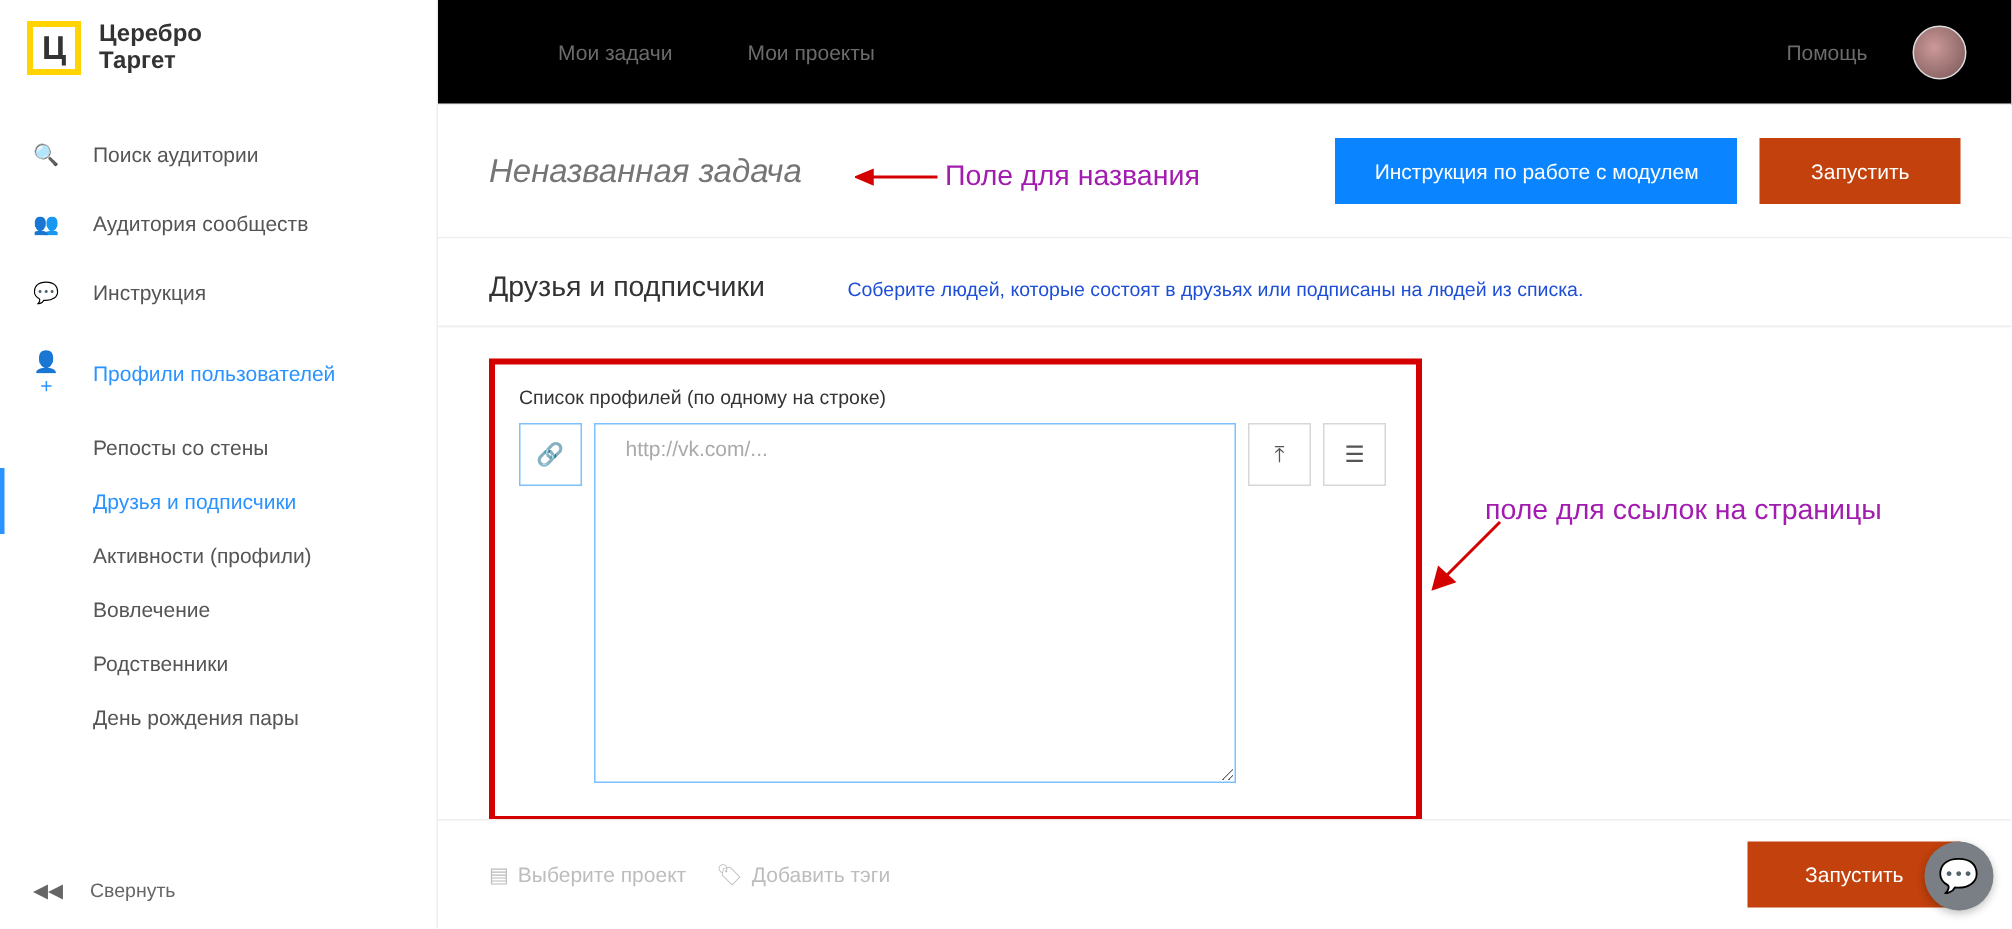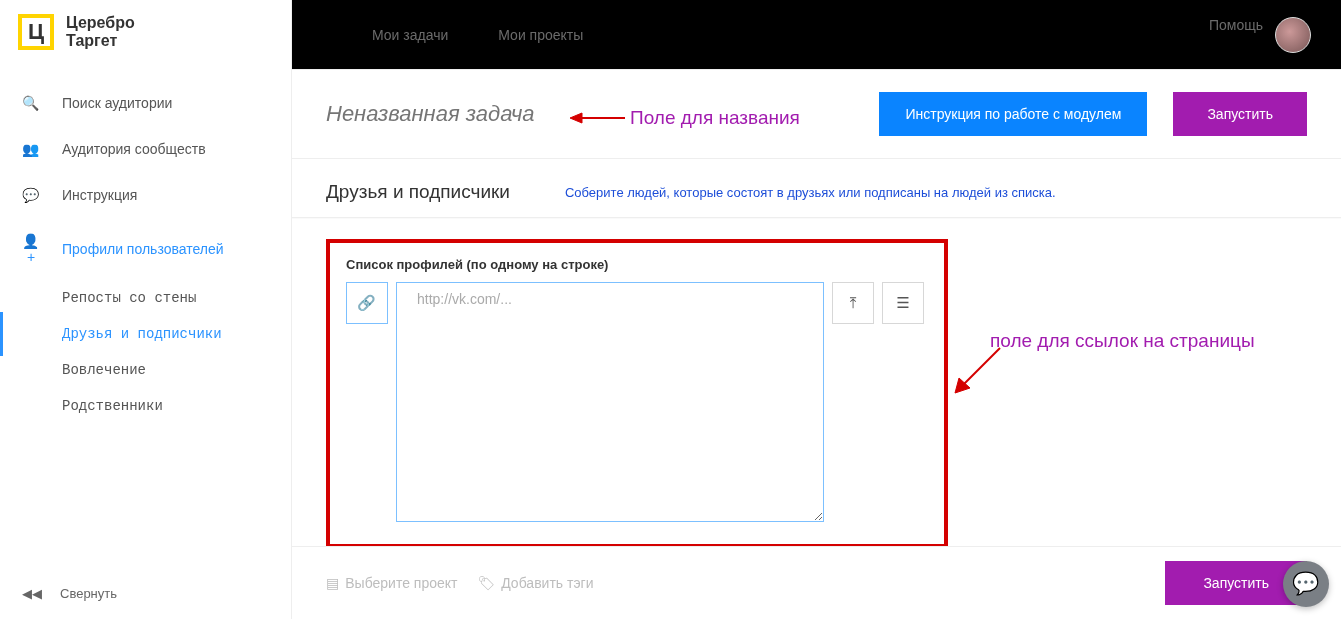--- a/index.html
+++ b/index.html
@@ -9,48 +9,48 @@
 .logo-wrap { display: flex; align-items: center; padding: 14px 18px 20px 18px; gap: 12px; }
 .logo-sq { width: 36px; height: 36px; border: 4px solid #ffd400; display: flex; align-items: center; justify-content: center; font-weight: 900; font-size: 22px; }
 .logo-text { font-weight: 700; font-size: 16px; line-height: 1.1; }
 
 .nav { padding-top: 10px; }
 .nav-item { display: flex; align-items: center; padding: 15px 22px; color: #555; cursor: pointer; gap: 22px; font-size: 14px; }
 .nav-item.active { color: #2b93ff; }
 .nav-item .nav-icon { width: 18px; text-align: center; font-size: 14px; color: #666; }
 .nav-item.active .nav-icon { color: #2b93ff; }
 
-.sub-nav { padding-left: 62px; font-family: Liberation Mono, monospace; }
+.sub-nav { padding-left: 62px; }
 .sub-item { padding: 10px 0; color: #555; cursor: pointer; font-size: 14px; }
 .sub-item.active { color: #2b93ff; position: relative; }
 .sub-item.active::before { content: ""; position: absolute; left: -62px; top: -4px; bottom: -4px; width: 3px; background: #2b93ff; }
 
 .collapse-row { position: absolute; bottom: 10px; left: 0; right: 0; display: flex; align-items: center; gap: 18px; padding: 8px 22px; color: #666; cursor: pointer; font-size: 13px; }
 
 .topbar { position: absolute; left: 292px; right: 0; top: 0; height: 70px; display: flex; align-items: center; padding: 0 30px; border-bottom: 1px solid #eee; background: #000000; }
 .tabs { display: flex; gap: 50px; margin-left: 50px; }
 .tab { color: #6b6b6b; cursor: pointer; font-size: 14px; }
-.top-right { margin-left: auto; display: flex; align-items: flex-start; gap: 12px; }
+.top-right { margin-left: auto; display: flex; align-items: center; gap: 30px; }
 .help { color: #6b6b6b; cursor: pointer; }
 .avatar { width: 36px; height: 36px; border-radius: 50%; background: radial-gradient(circle at 40% 40%, #c99, #755); border: 1px solid #ddd; }
 
 .content { position: absolute; left: 292px; right: 0; top: 70px; bottom: 0; background: #fafafa; }
-.titlebar { display: flex; padding: 22px 34px; background: #fff; border-bottom: 1px solid #eee; gap: 26px; }
+.titlebar { display: flex; padding: 22px 34px; background: #fff; border-bottom: 1px solid #eee; gap: 15px; }
 .task-title { font-style: italic; color: #9a9a9a; font-size: 22px; border: none; outline: none; background: transparent; width: 250px; }
 .btn-secondary { background: #0a84ff; color: #fff; padding: 14px 26px; font-size: 14px; cursor: pointer; border: none; }
-.btn-primary { background: #a21caf; color: #fff; padding: 14px 34px; font-size: 14px; cursor: pointer; border: none; }
+.btn-primary { background: #c2410c; color: #fff; padding: 14px 34px; font-size: 14px; cursor: pointer; border: none; }
 .titlebar .spacer { flex: 1; }
 
 .section-header { display: flex; align-items: center; padding: 22px 34px 14px 34px; background: #fff; border-bottom: 1px solid #eee; gap: 55px; }
 .section-title { font-size: 19px; font-weight: 400; color: #333; }
 .section-desc { font-size: 13px; color: #1d4ed8; }
 
 .form-area { padding: 20px 34px; background: #fff; margin-top: 1px; position: relative; }
 .red-box { border: 4px solid #d40000; padding: 14px 20px 22px 16px; width: 622px; position: relative; }
-.field-label { font-weight: 700; font-size: 13px; margin-bottom: 10px; }
+.field-label { font-weight: 400; font-size: 13px; margin-bottom: 10px; }
 .input-row { display: flex; gap: 8px; align-items: flex-start; }
 .icon-btn { width: 42px; height: 42px; border: 1px solid #d7d7d7; background: #fff; display: flex; align-items: center; justify-content: center; cursor: pointer; font-size: 15px; color: #555; }
 .icon-btn.link { border-color: #7cc0ff; color: #2b93ff; }
 .big-textarea { flex: 1; height: 240px; border: 1px solid #7cc0ff; padding: 8px 20px; font-family: inherit; font-size: 14px; resize: both; outline: none; color: #333; max-width: 450px; }
 .big-textarea::placeholder { color: #aaa; }
 
 .footer { position: absolute; left: 0; right: 0; bottom: 0; display: flex; align-items: center; padding: 14px 34px; background: #fff; border-top: 1px solid #eee; gap: 20px; }
 .footer .meta { color: #bdbdbd; font-size: 14px; display: flex; align-items: center; gap: 6px; cursor: pointer; }
 .footer .spacer { flex: 1; }
 .footer .btn-primary { padding: 14px 38px; }
@@ -84,22 +84,24 @@
       <span class="nav-icon">💬</span>
       <span>Инструкция</span>
     </div>
     <div class="nav-item active">
       <span class="nav-icon">👤+</span>
       <span>Профили пользователей</span>
     </div>
     <div class="sub-nav">
       <div class="sub-item">Репосты со стены</div>
       <div class="sub-item active">Друзья и подписчики</div>
+      <div class="sub-item">Активности (профили)</div>
       <div class="sub-item">Вовлечение</div>
       <div class="sub-item">Родственники</div>
+      <div class="sub-item">День рождения пары</div>
     </div>
   </div>
   <div class="collapse-row">
     <span>◀◀</span>
     <span>Свернуть</span>
   </div>
 </div>
 
 <div class="topbar">
   <div class="tabs">

